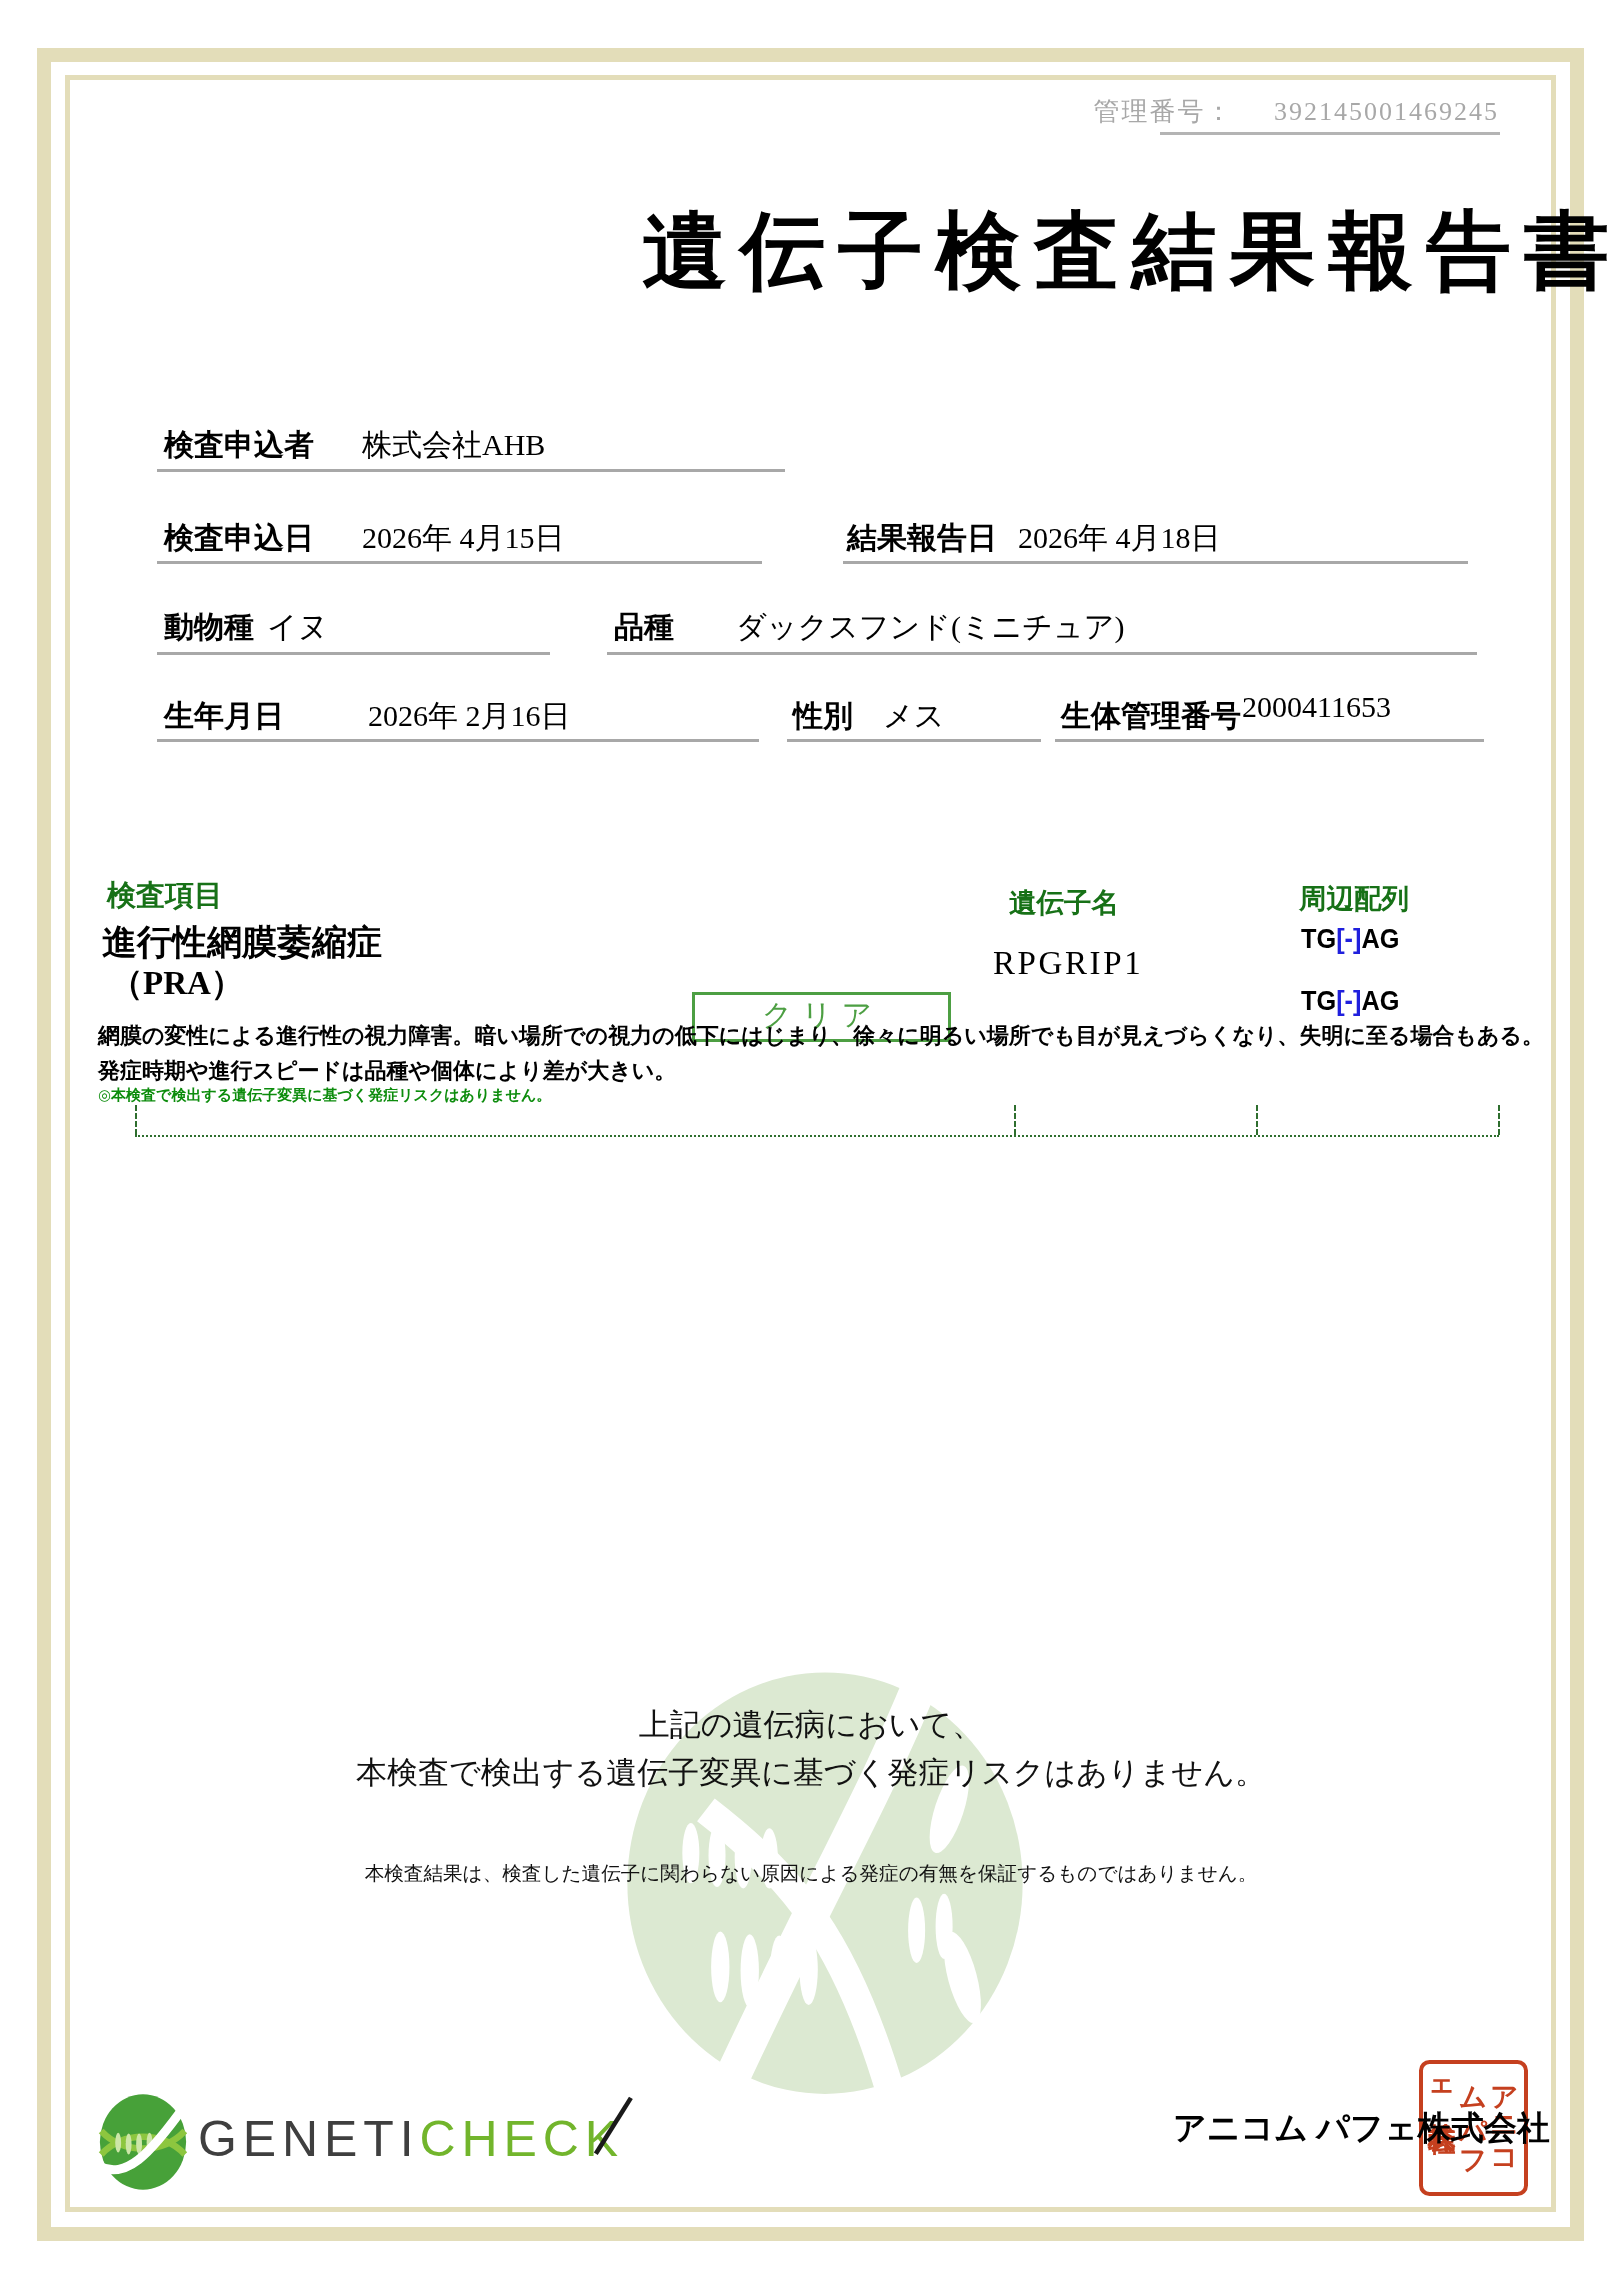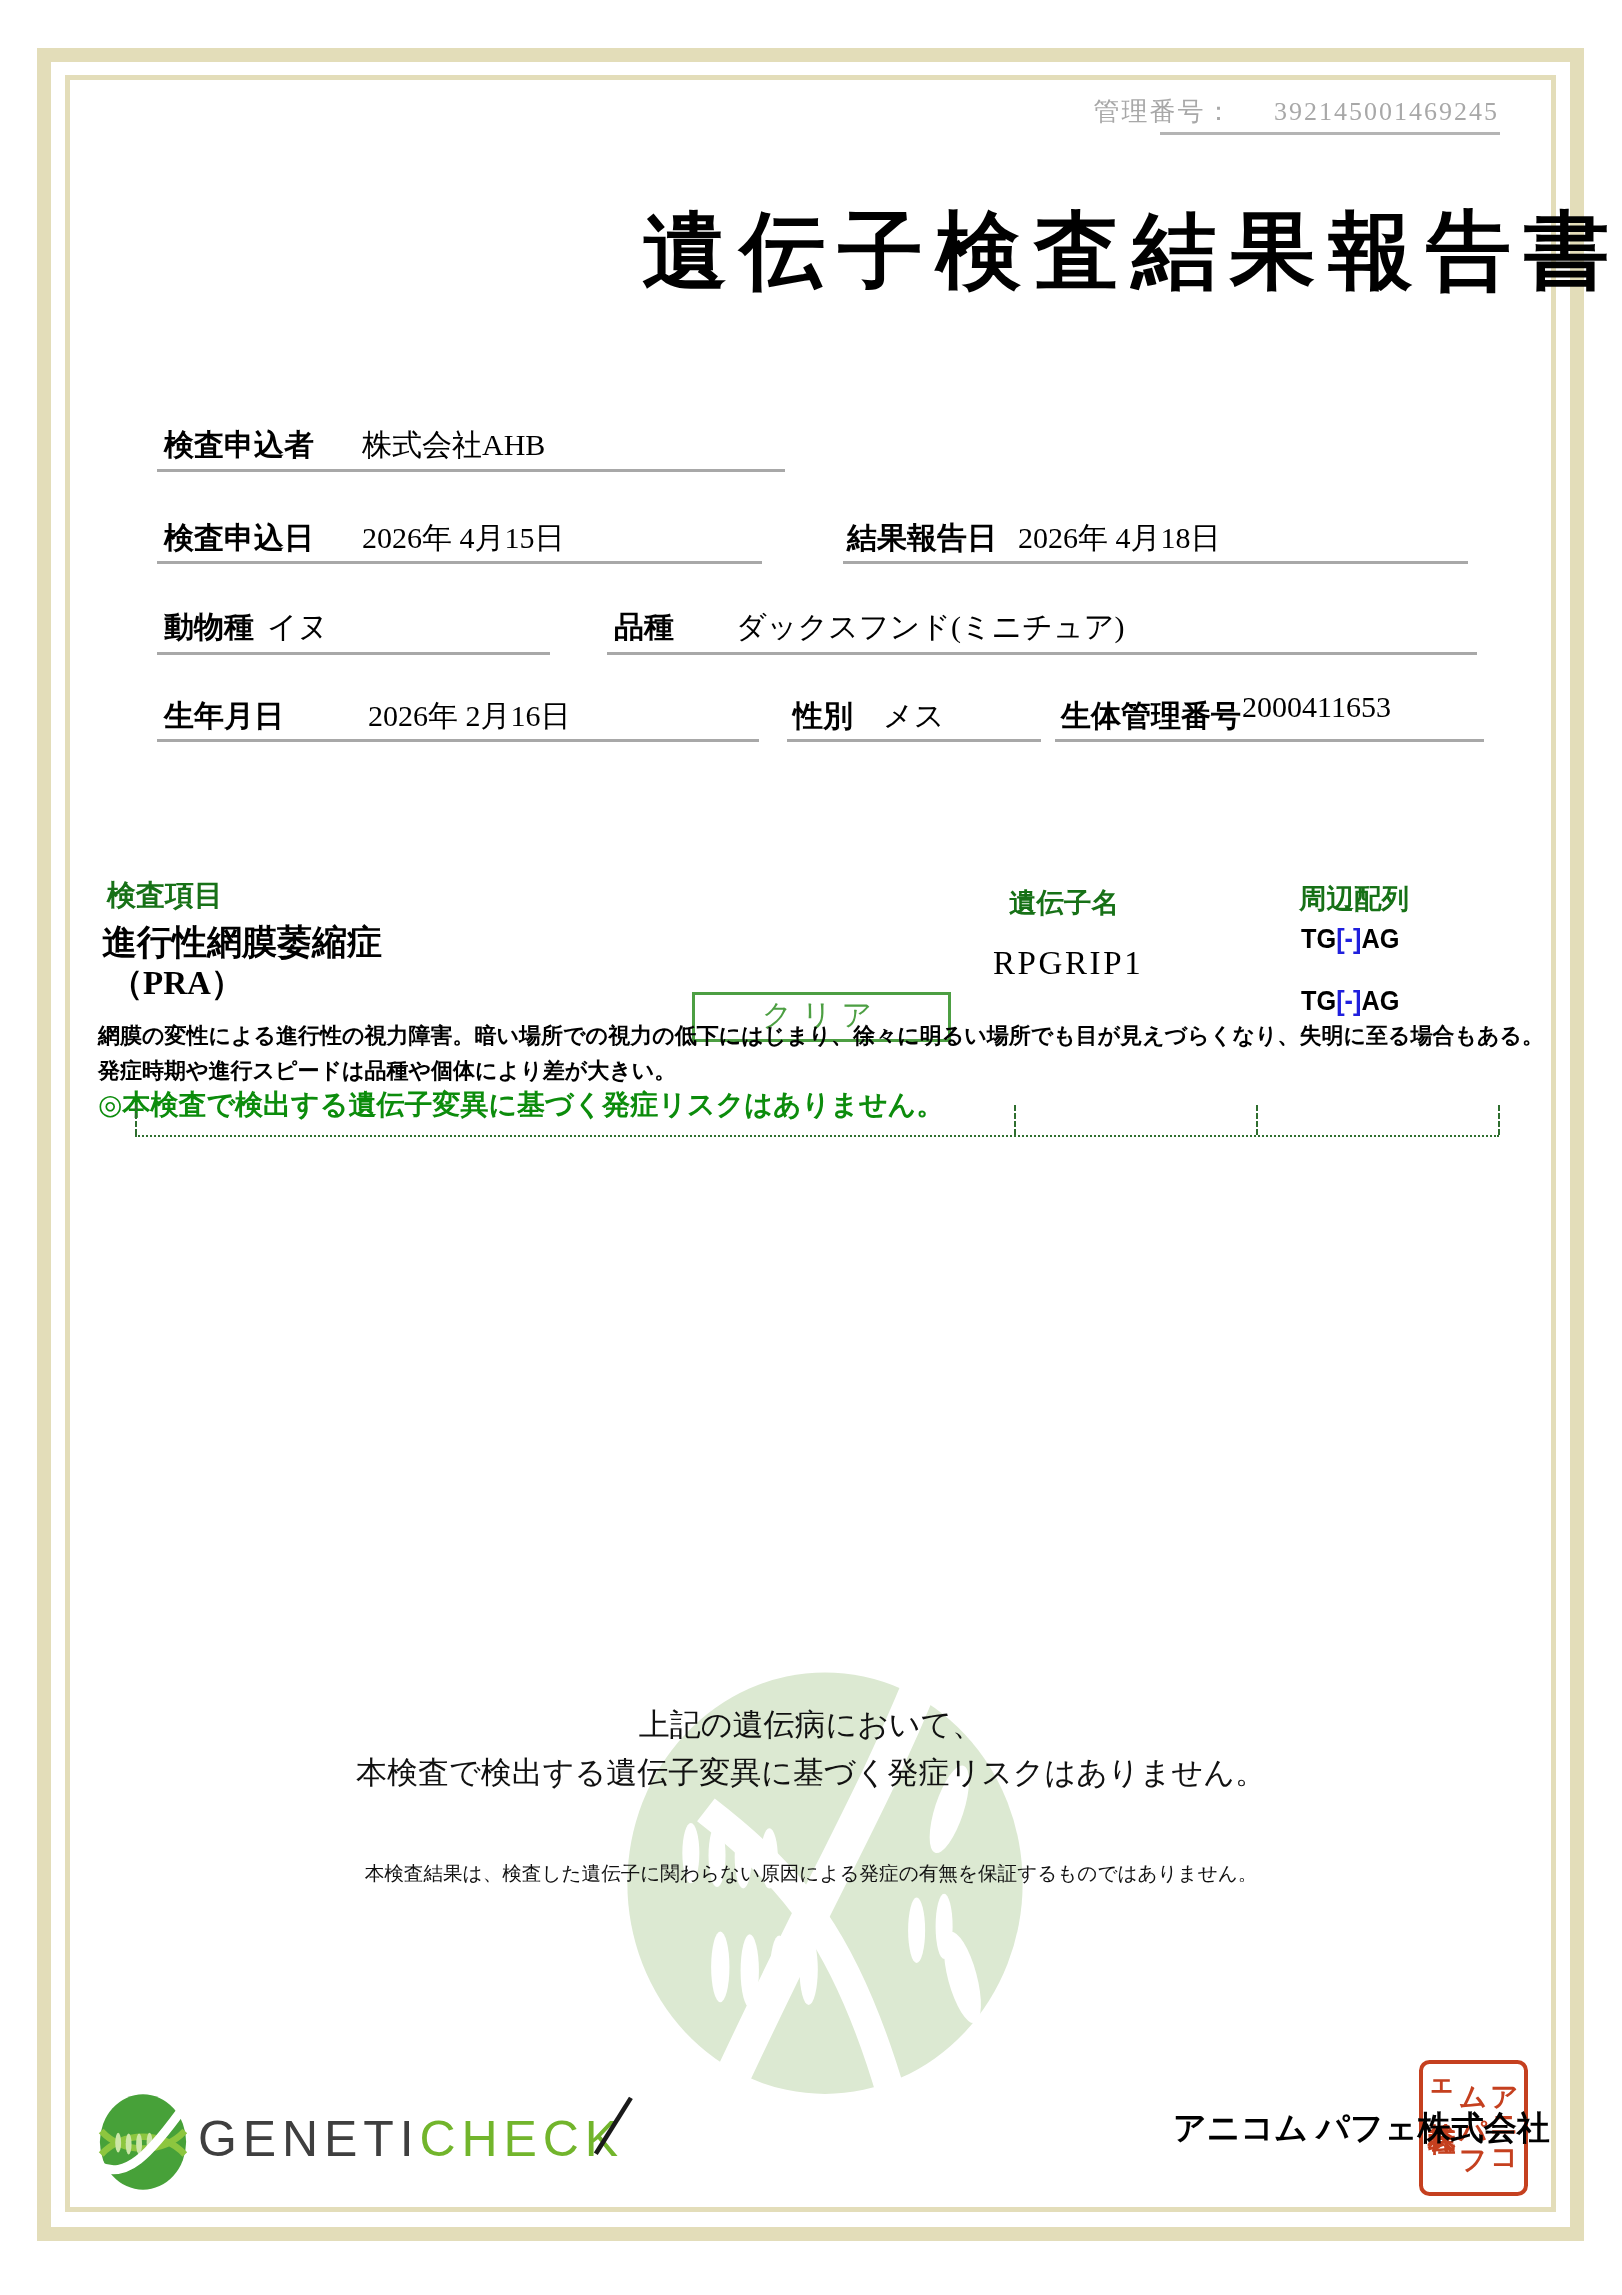--- a/index.html
+++ b/index.html
@@ -26,21 +26,21 @@
   .disease{left:102px;top:919px;font-size:35px;font-weight:bold;white-space:nowrap;}
   .disease-abbr{left:110px;top:961px;font-size:33px;font-weight:bold;white-space:nowrap;}
   .result-box{left:692px;top:992px;width:253px;height:44px;border:3.3px solid #4d9f43;
               display:flex;justify-content:center;}
   .result-text{color:#4d9f43;font-size:30px;letter-spacing:9.2px;white-space:nowrap;}
   .gene-name{left:993px;top:945px;font-size:33px;letter-spacing:2.6px;white-space:nowrap;}
   .seq{font-family:"Liberation Sans","DejaVu Sans",sans-serif;font-size:27.5px;
        font-weight:bold;white-space:nowrap;transform:scaleX(.92);transform-origin:left;}
   .seq .variant{color:#2020dd;}
   .desc{left:98px;font-size:22px;font-weight:bold;white-space:nowrap;}
-  .risk-note{left:98px;top:1086px;font-size:28px;font-weight:bold;color:#0c8c0c;white-space:nowrap;}
+  .risk-note{left:98px;top:1086px;font-size:15px;font-weight:bold;color:#0c8c0c;white-space:nowrap;}
   
   .dot-rule{left:135px;top:1135px;width:1364px;height:0;border-top:2.6px dotted #2e6e2e;}
   .dash-v{top:1105px;height:30px;width:0;border-left:2px dashed #2e6e2e;}
   
   .sum-line{left:0;width:1622px;text-align:center;
             font-family:"Liberation Sans","DejaVu Sans",sans-serif;white-space:nowrap;}
   .sum-big{font-size:31px;color:#111;}
   .sum-small{font-size:19.6px;color:#111;}
   
   .logo-text{left:198px;top:2110px;font-family:"Liberation Sans","DejaVu Sans",sans-serif;

